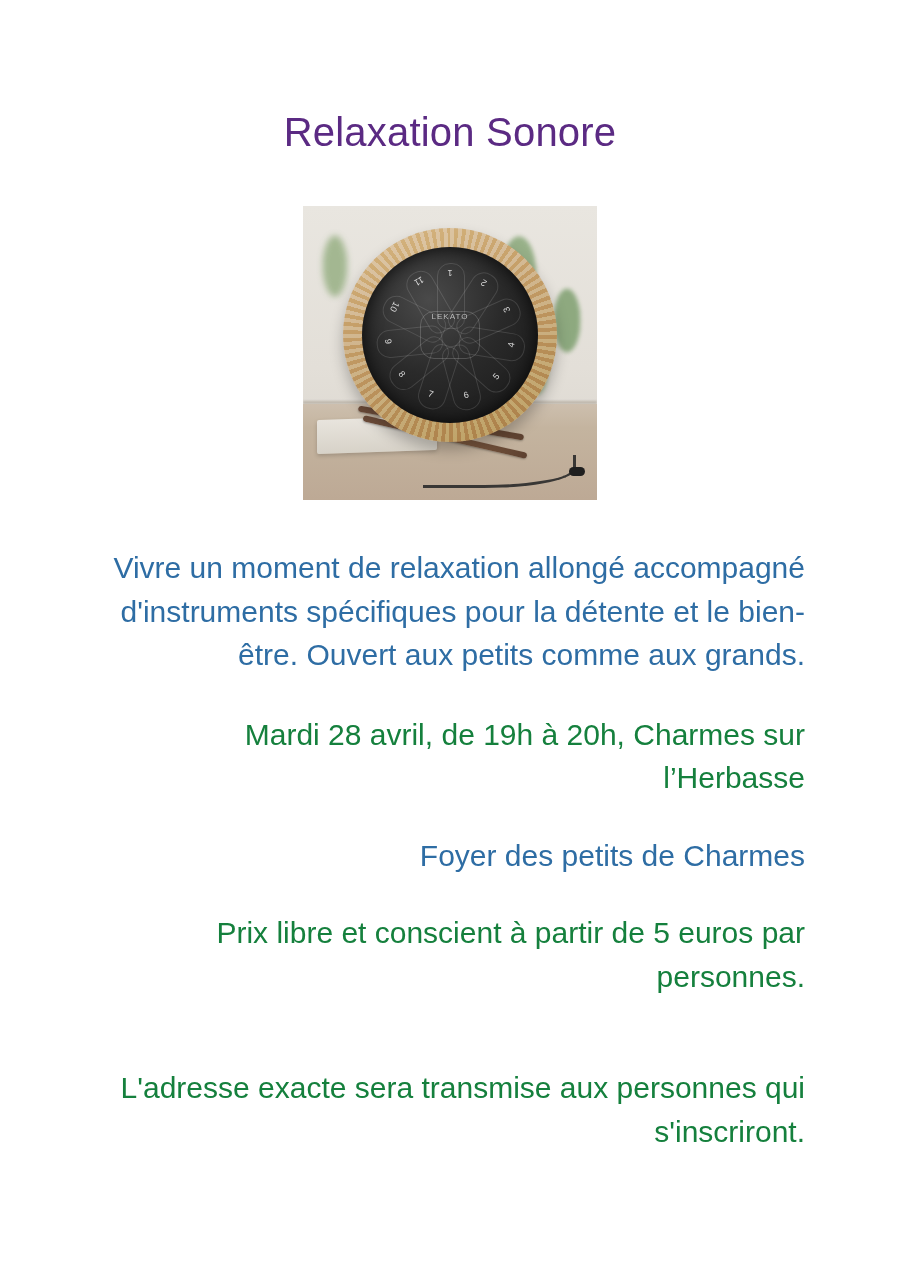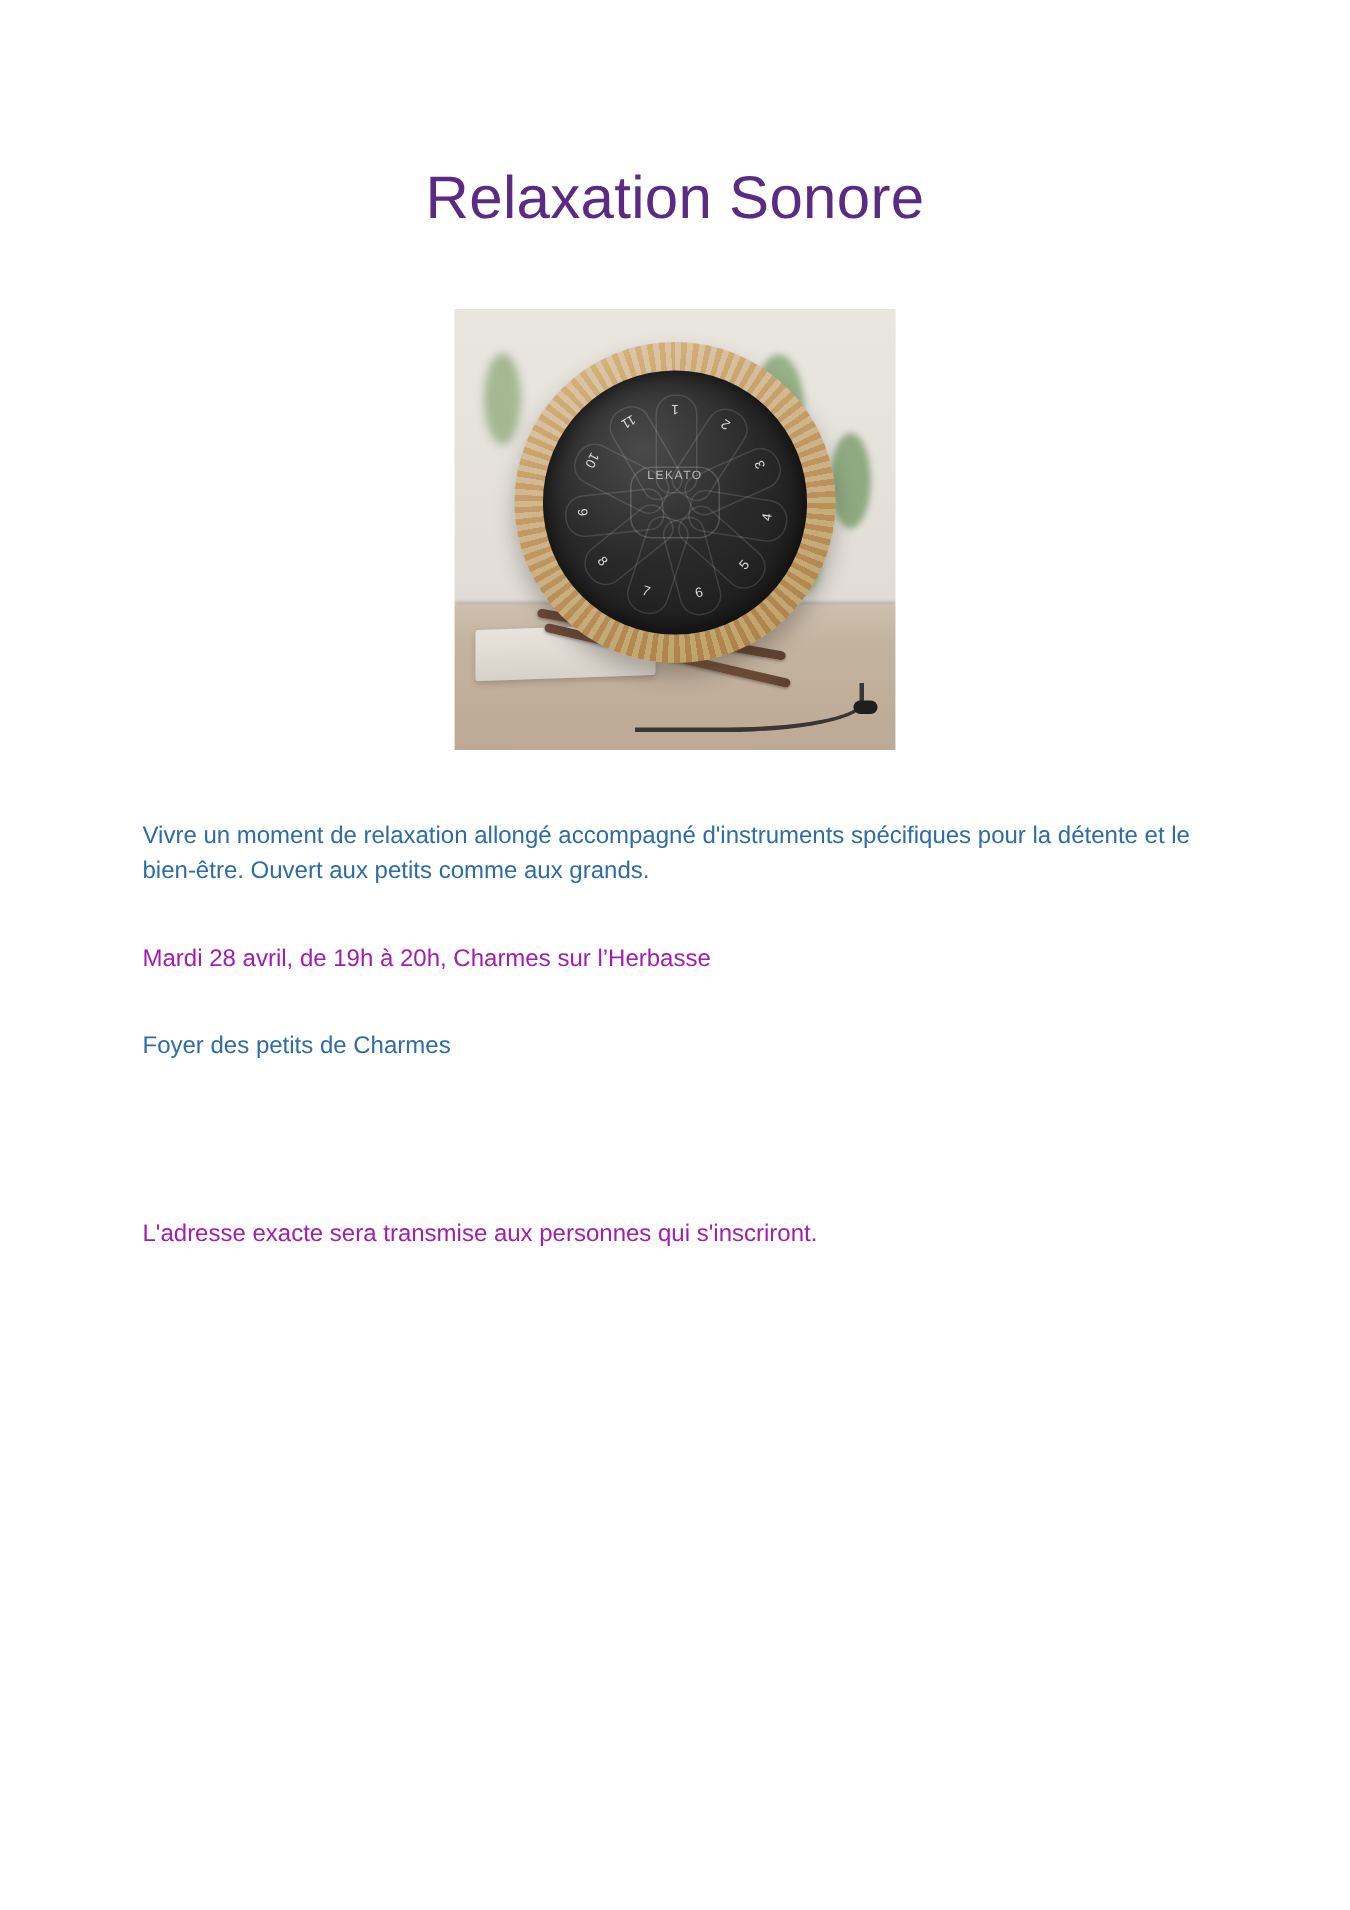--- a/index.html
+++ b/index.html
@@ -206,26 +206,26 @@
     letter-spacing: 1px;
   }
 
   .body-block {
     margin-top: 46px;
     padding: 0 95px;
   }
 
   p.para {
     margin: 0;
-    text-align: left;
-    font-size: 16px;
+    text-align: right;
+    font-size: 30px;
     line-height: 1.45;
   }
   .blue { color: #2e6da4; }
-  .purple { color: #a21caf; }
+  .purple { color: #15803d; }
 
   .gap-lg { height: 36px; }
   .gap-md { height: 34px; }
 </style>
 </head>
 <body>
 
 <div class="page">
 
   <h1 class="title">Relaxation Sonore</h1>
@@ -286,20 +286,21 @@
     <div class="gap-lg"></div>
 
     <p class="para purple">Mardi 28 avril, de 19h à 20h, Charmes sur l’Herbasse</p>
 
     <div class="gap-md"></div>
 
     <p class="para blue">Foyer des petits de Charmes</p>
 
     <div class="gap-md"></div>
 
+    <p class="para purple">Prix libre et conscient à partir de 5 euros par personnes.</p>
 
     <div class="gap-md"></div>
 
 
     <div class="gap-md"></div>
 
     <p class="para purple">L'adresse exacte sera transmise aux personnes qui s'inscriront.</p>
   </div>
 
 </div>

